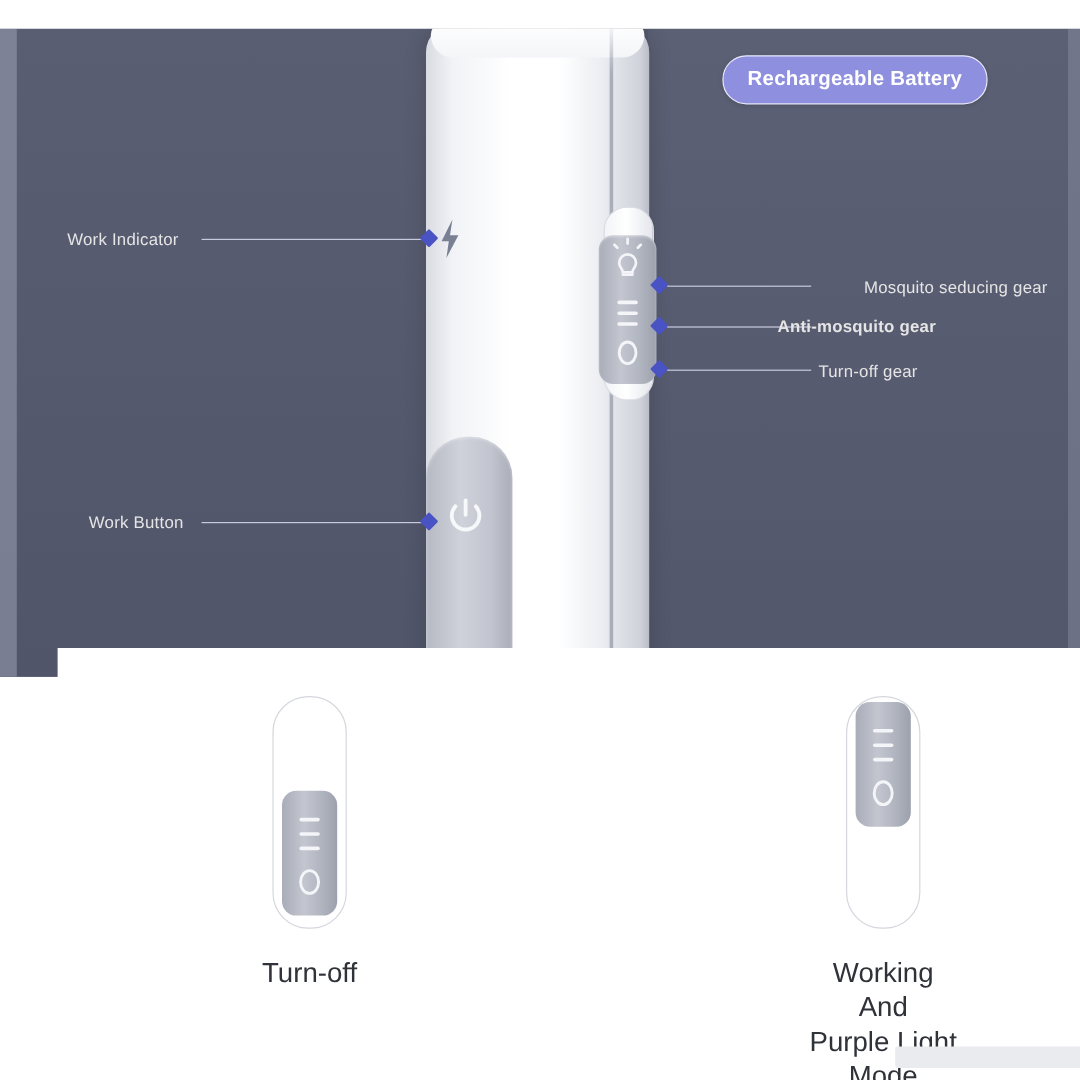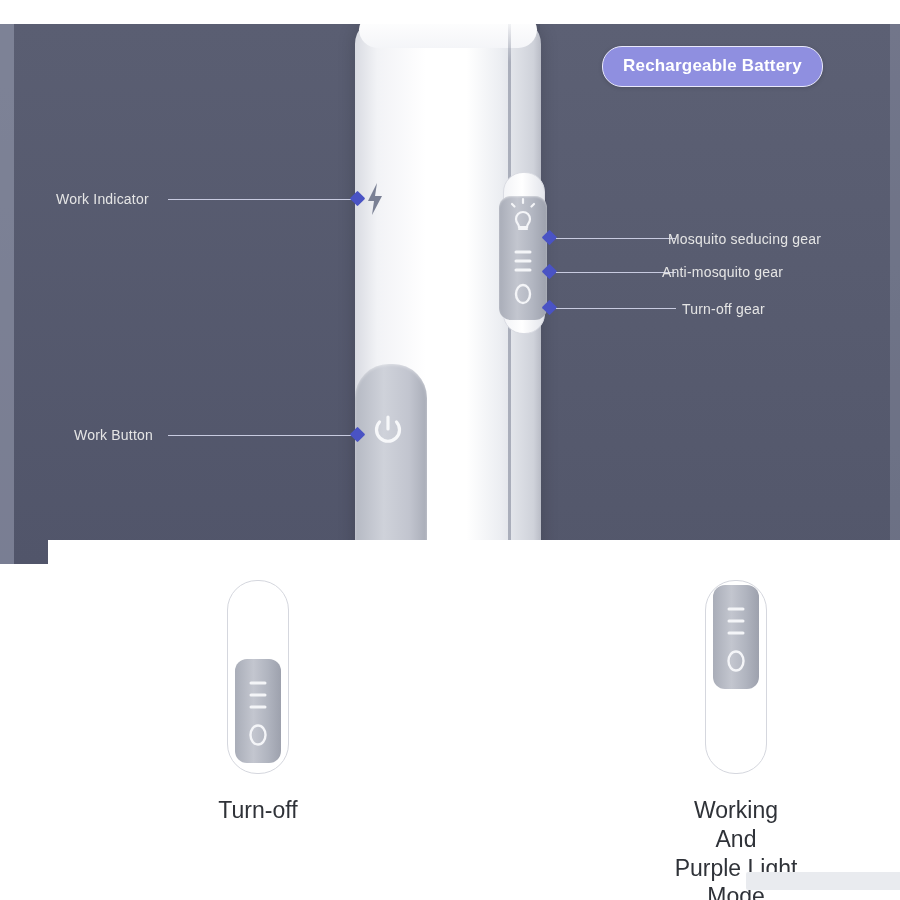--- a/index.html
+++ b/index.html
@@ -298,25 +298,25 @@
     <div class="callout-label" style="left:56px; top:167px;">Work Indicator</div>
     <div class="leader" style="left:168px; top:175px; width:185px;"></div>
     <div class="diamond" style="left:352px; top:169px;"></div>
 
     <div class="callout-label" style="left:74px; top:403px;">Work Button</div>
     <div class="leader" style="left:168px; top:411px; width:185px;"></div>
     <div class="diamond" style="left:352px; top:405px;"></div>
 
     <div class="diamond" style="left:544px; top:208px;"></div>
     <div class="leader" style="left:556px; top:214px; width:120px;"></div>
-    <div class="callout-label" style="left:668px; top:207px;">Mosquito seducing gear</div>
+    <div class="callout-label" style="left:720px; top:207px;">Mosquito seducing gear</div>
 
     <div class="diamond" style="left:544px; top:242px;"></div>
     <div class="leader" style="left:556px; top:248px; width:120px;"></div>
-    <div class="callout-label" style="left:662px; top:240px;">Anti-mosquito gear</div>
+    <div class="callout-label" style="left:648px; top:240px;font-weight:bold;">Anti-mosquito gear</div>
 
     <div class="diamond" style="left:544px; top:278px;"></div>
     <div class="leader" style="left:556px; top:284px; width:120px;"></div>
     <div class="callout-label" style="left:682px; top:277px;">Turn-off gear</div>
   </div>
 
   <div class="modes-panel">
 
     <div class="mode" style="left:148px; top:40px; width:124px;">
       <div class="sw-outline">

